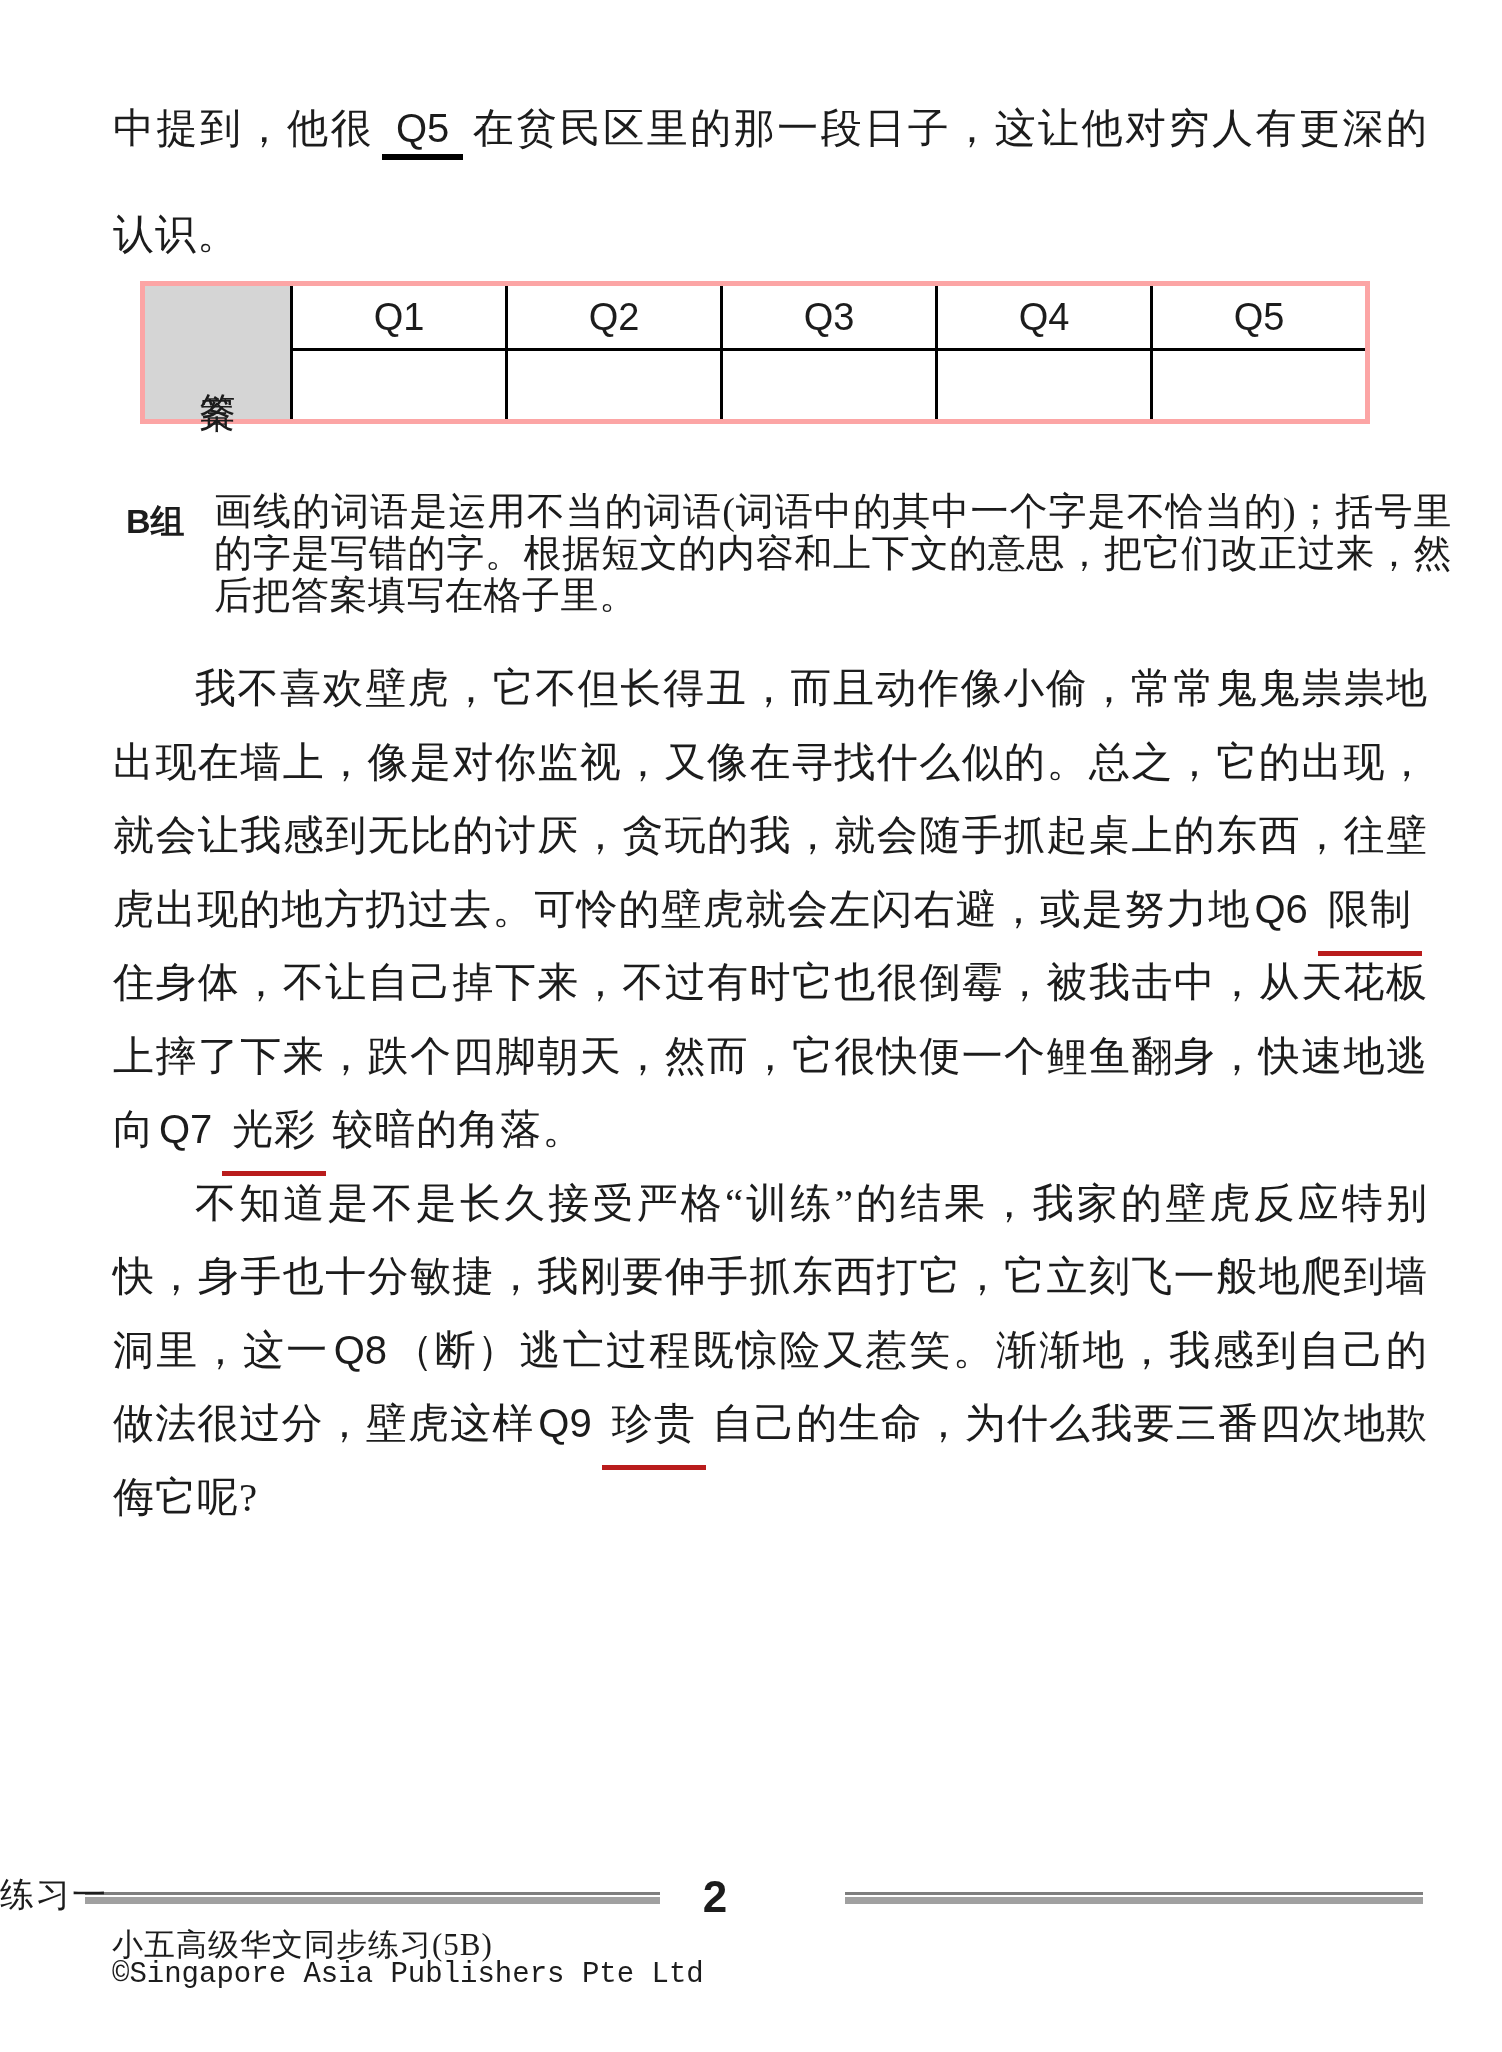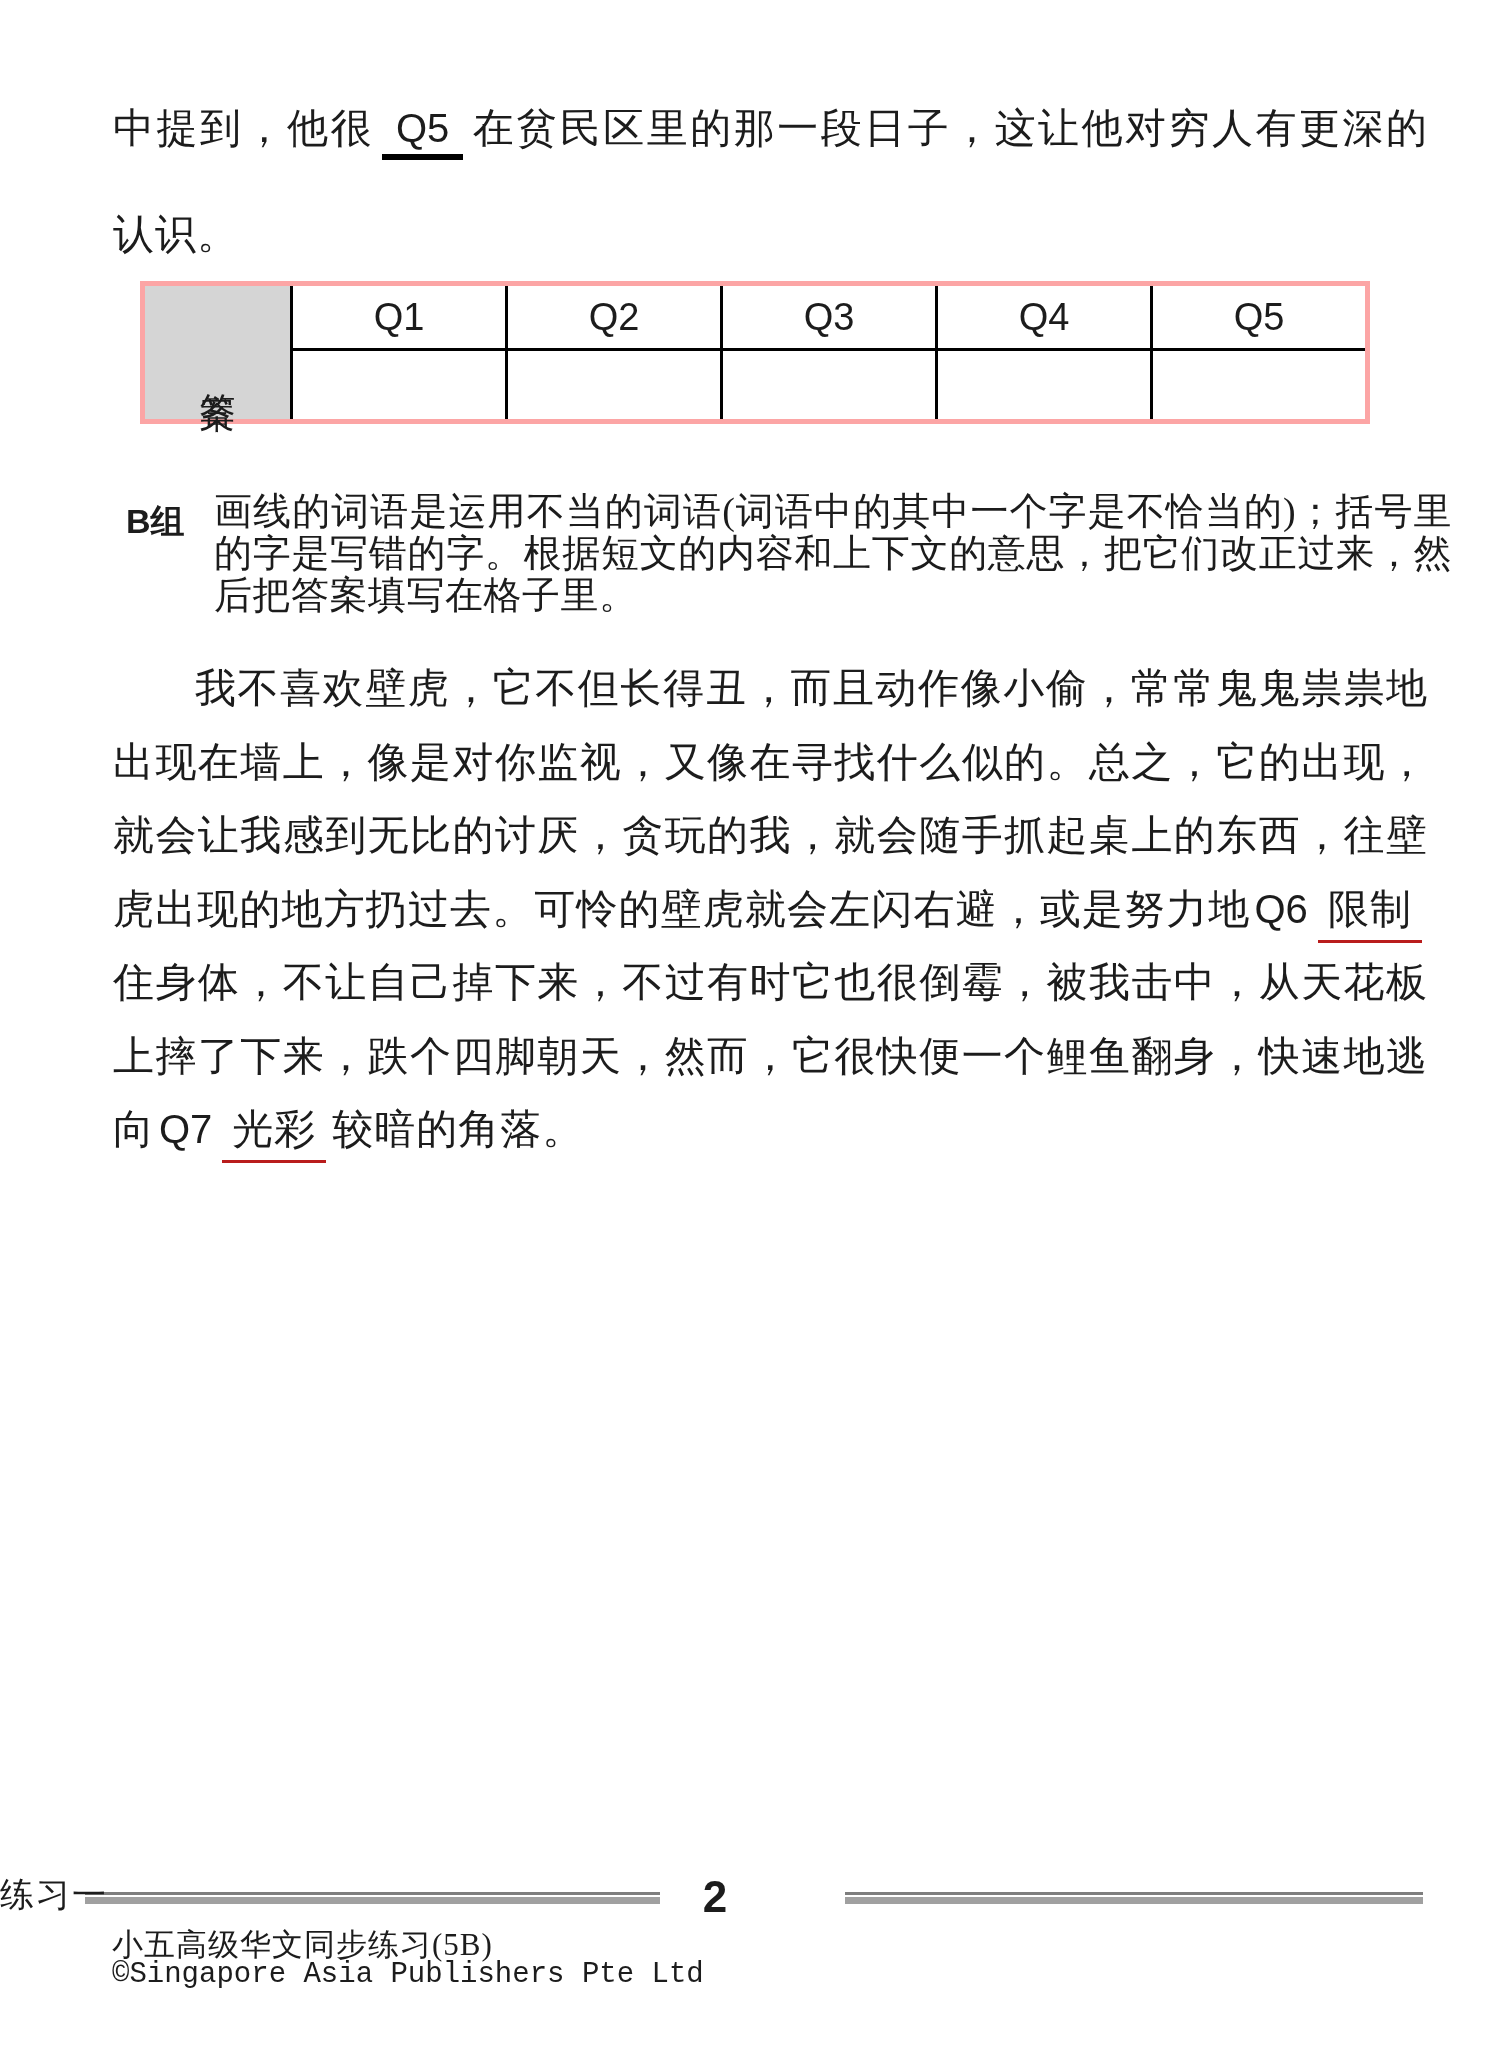--- a/index.html
+++ b/index.html
@@ -16,21 +16,21 @@
   }
   
   .qlabel{
     font-family:"Liberation Sans","DejaVu Sans",sans-serif;
     font-size:40px;letter-spacing:0;margin:8px 4px;
   }
   .qlabel.underline{
     border-bottom:6px solid #000;padding:0 14px 4px 14px;margin:0 8px;
   }
   .uword{
-    border-bottom:3px solid #b91c1c;padding:0 10px 8px 10px;margin:0 6px 0 6px;
+    border-bottom:5px solid #b91c1c;padding:0 10px 19px 10px;margin:0 6px 0 6px;
   }
   .paren{letter-spacing:0;}
   
   .answer-table-wrap{position:absolute;left:140px;top:281px;}
   table.answer-table{border-collapse:collapse;border:5px solid #fca5a5;}
   table.answer-table td,table.answer-table th{
     border:3px solid #000;text-align:center;vertical-align:middle;padding:0;
   }
   td.ans-head{
     width:145px;background:#d5d5d5;font-size:36px;line-height:1.5;
@@ -112,20 +112,21 @@
     </table>
 </div>
 
 <div class="section-b">
   <div class="section-b-label">B组</div>
   <div class="section-b-instructions">画线的词语是运用不当的词语(词语中的其中一个字是不恰当的)；括号里的字是写错的字。根据短文的内容和上下文的意思，把它们改正过来，然后把答案填写在格子里。</div>
 </div>
 
 <div class="passage">
   <p><span>我不喜欢壁虎，它不但长得丑，而且动作像小偷，常常鬼鬼祟祟地出现在墙上，像是对你监视，又像在寻找什么似的。总之，它的出现，就会让我感到无比的讨厌，贪玩的我，就会随手抓起桌上的东西，往壁虎出现的地方扔过去。可怜的壁虎就会左闪右避，或是努力地</span><span class="qlabel">Q6</span><span class="uword">限制</span><span>住身体，不让自己掉下来，不过有时它也很倒霉，被我击中，从天花板上摔了下来，跌个四脚朝天，然而，它很快便一个鲤鱼翻身，快速地逃向</span><span class="qlabel">Q7</span><span class="uword">光彩</span><span>较暗的角落。</span></p>
+  <p><span>不知道是不是长久接受严格“训练”的结果，我家的壁虎反应特别快，身手也十分敏捷，我刚要伸手抓东西打它，它立刻飞一般地爬到墙洞里，这一</span><span class="qlabel">Q8</span><span class="paren">（断）</span><span>逃亡过程既惊险又惹笑。渐渐地，我感到自己的做法很过分，壁虎这样</span><span class="qlabel">Q9</span><span class="uword">珍贵</span><span>自己的生命，为什么我要三番四次地欺侮它呢?</span></p>
 </div>
 
 <div class="footer-rule left">
   <div class="line1"></div>
     <div class="line2"></div>
 </div>
 <div class="footer-rule right">
   <div class="line1"></div>
     <div class="line2"></div>
 </div>

